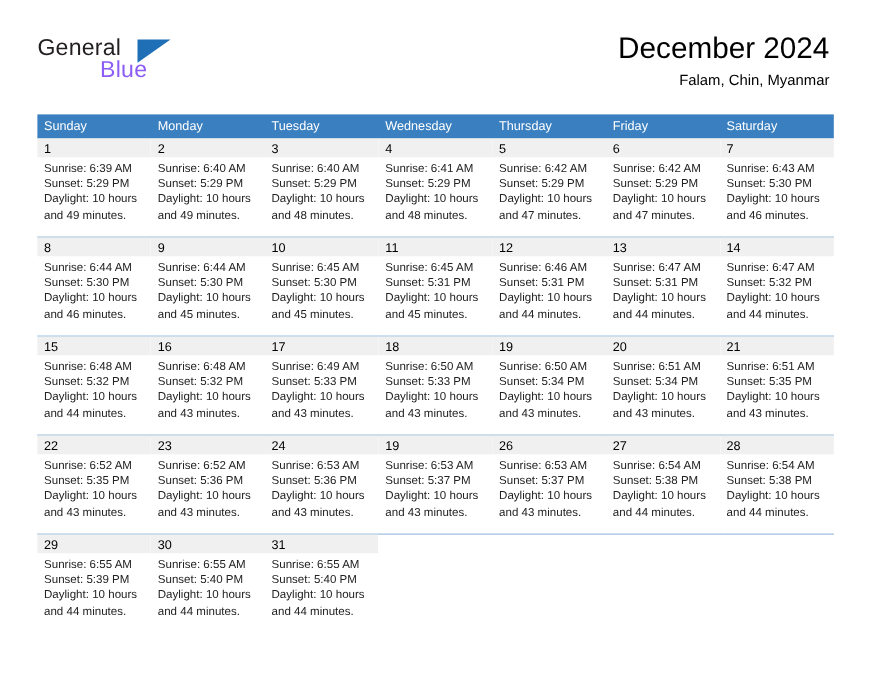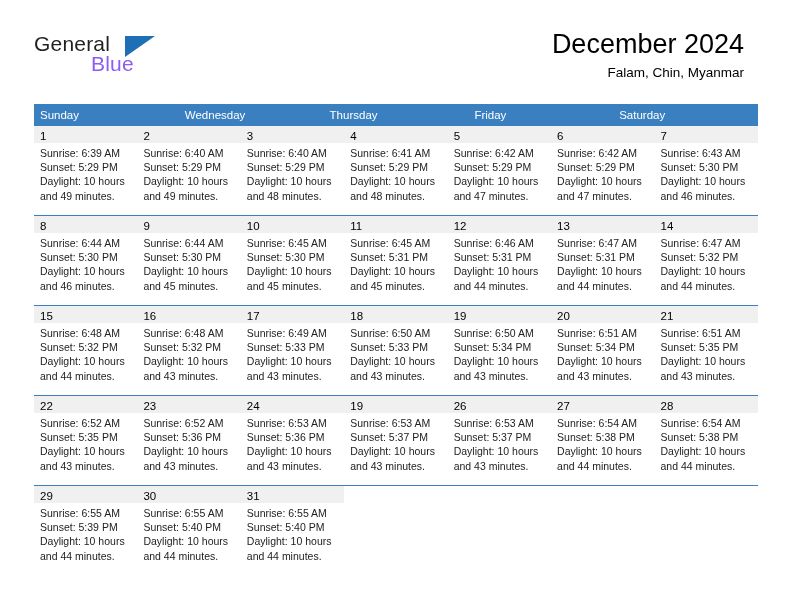--- a/index.html
+++ b/index.html
@@ -58,21 +58,21 @@
     position: absolute;
     left: 57px;
     top: 20px;
     font-size: 21px;
     letter-spacing: 0.2px;
     color: #8b5cf6;
     font-family: "Liberation Sans", sans-serif;
   }
   .title-block {
     position: absolute;
-    right: 14px;
+    right: 4px;
     top: 0;
     text-align: right;
   }
   .cal-title {
     font-size: 27px;
     color: #000000;
     line-height: 32px;
     white-space: nowrap;
     font-weight: normal;
   }
@@ -164,20 +164,22 @@
       <div class="cal-title">December 2024</div>
       <div class="cal-subtitle">Falam, Chin, Myanmar</div>
     </div>
 
   </div>
 
   <div class="calendar">
 
     <div class="weekday-header">
       <div class="weekday">Sunday</div>
+      <div class="weekday">Monday</div>
+      <div class="weekday">Tuesday</div>
       <div class="weekday">Wednesday</div>
       <div class="weekday">Thursday</div>
       <div class="weekday">Friday</div>
       <div class="weekday">Saturday</div>
     </div>
 
     <div class="week-row">
       <div class="day-cell">
         <div class="daynum-band"><span class="daynum">1</span></div>
         <div class="day-info">

